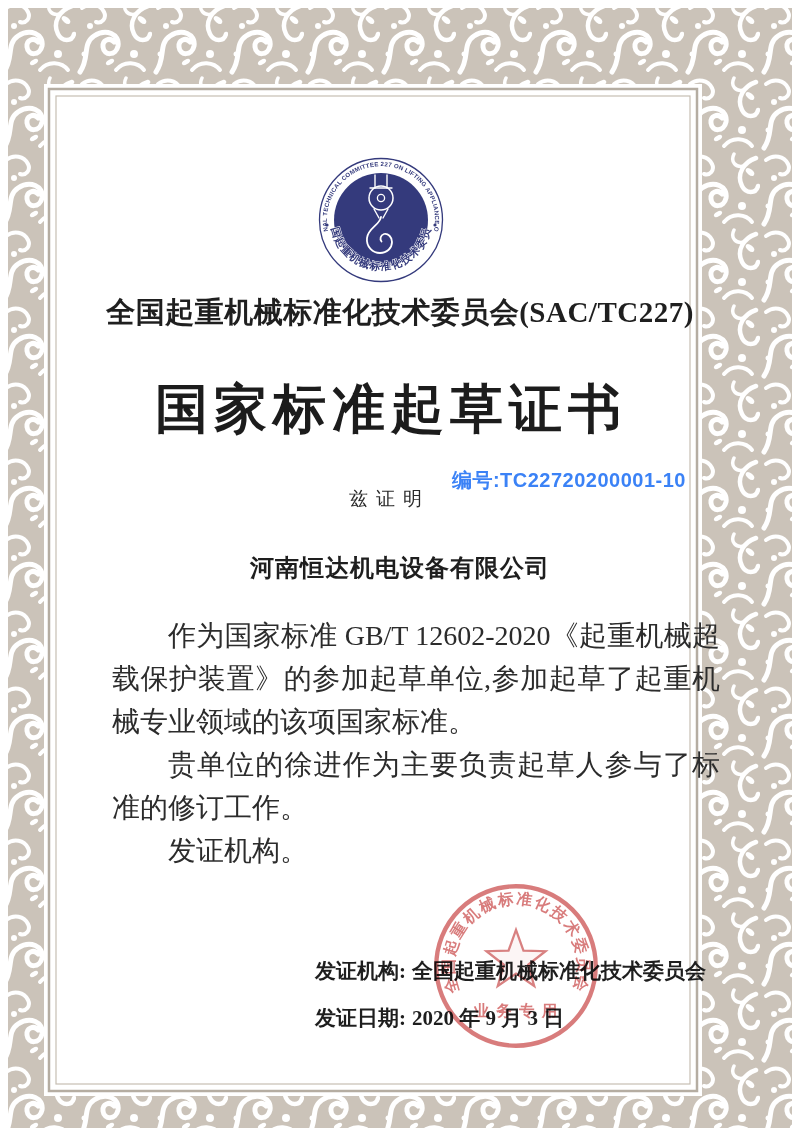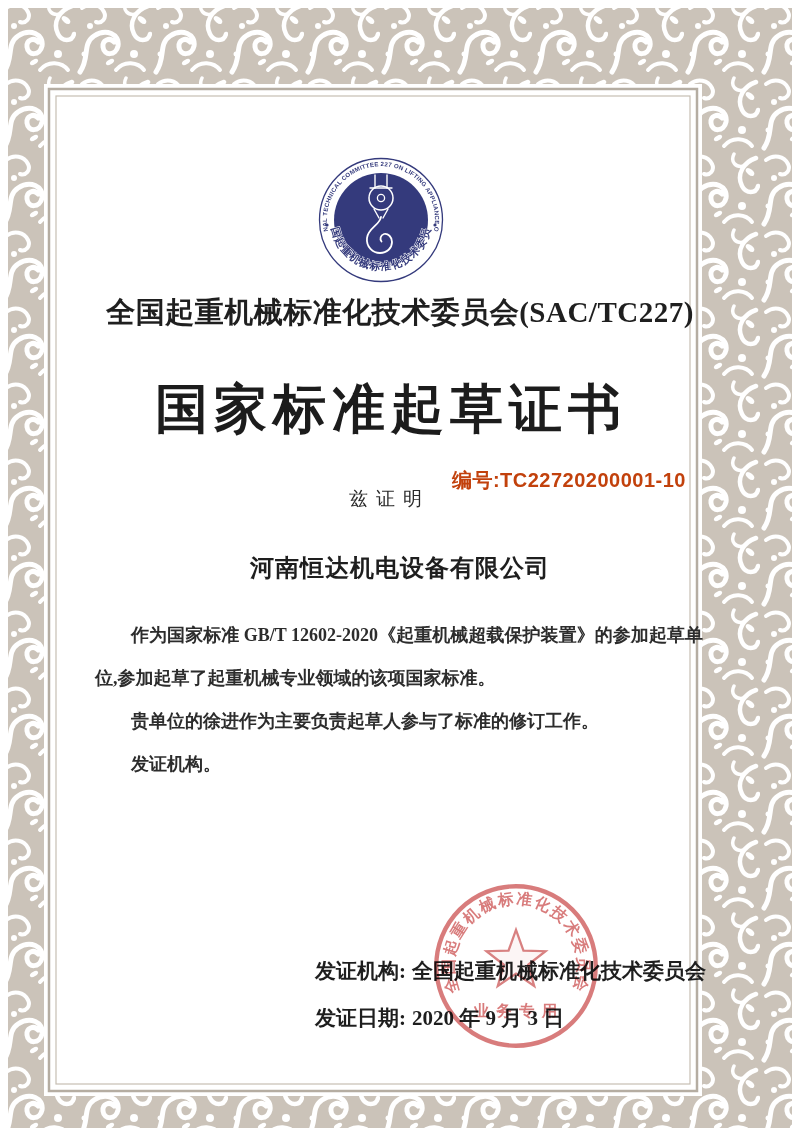--- a/index.html
+++ b/index.html
@@ -24,40 +24,39 @@
   }
   .main-title{
     left:0;right:18px;top:374px;
     text-align:center;
     font-size:53px;font-weight:700;color:#1c1c1c;
     letter-spacing:6px;
   }
   .cert-no{
     right:114px;top:467px;
     font-family:"Liberation Sans", sans-serif;
-    font-size:20px;font-weight:600;color:#c2410c;
+    font-size:20px;font-weight:600;color:#3b82f6;
     letter-spacing:0.5px;
   }
   .salutation{
     left:349px;top:486px;
     font-size:19px;color:#2a2a2a;
     letter-spacing:8px;
   }
   .company{
     left:0;right:0;top:552px;
     text-align:center;
     font-size:24px;font-weight:700;color:#1e1e1e;
     letter-spacing:1px;
     font-family:Liberation Mono, monospace;
   }
   .body-text{
-    left:95px;top:614px;width:608px;
-    font-size:18px;line-height:43px;color:#2c2c2c;
+    left:112px;top:614px;width:608px;
+    font-size:28px;line-height:43px;color:#2c2c2c;
     text-align:justify;
-    font-weight:bold;
   }
   .body-text p{margin:0;text-indent:2em;}
 
   .footer-block{
     left:315px;top:948px;
     font-size:21px;font-weight:700;color:#1e1e1e;
     line-height:47px;
   }
   .footer-block .val{margin-left:6px;}
 

